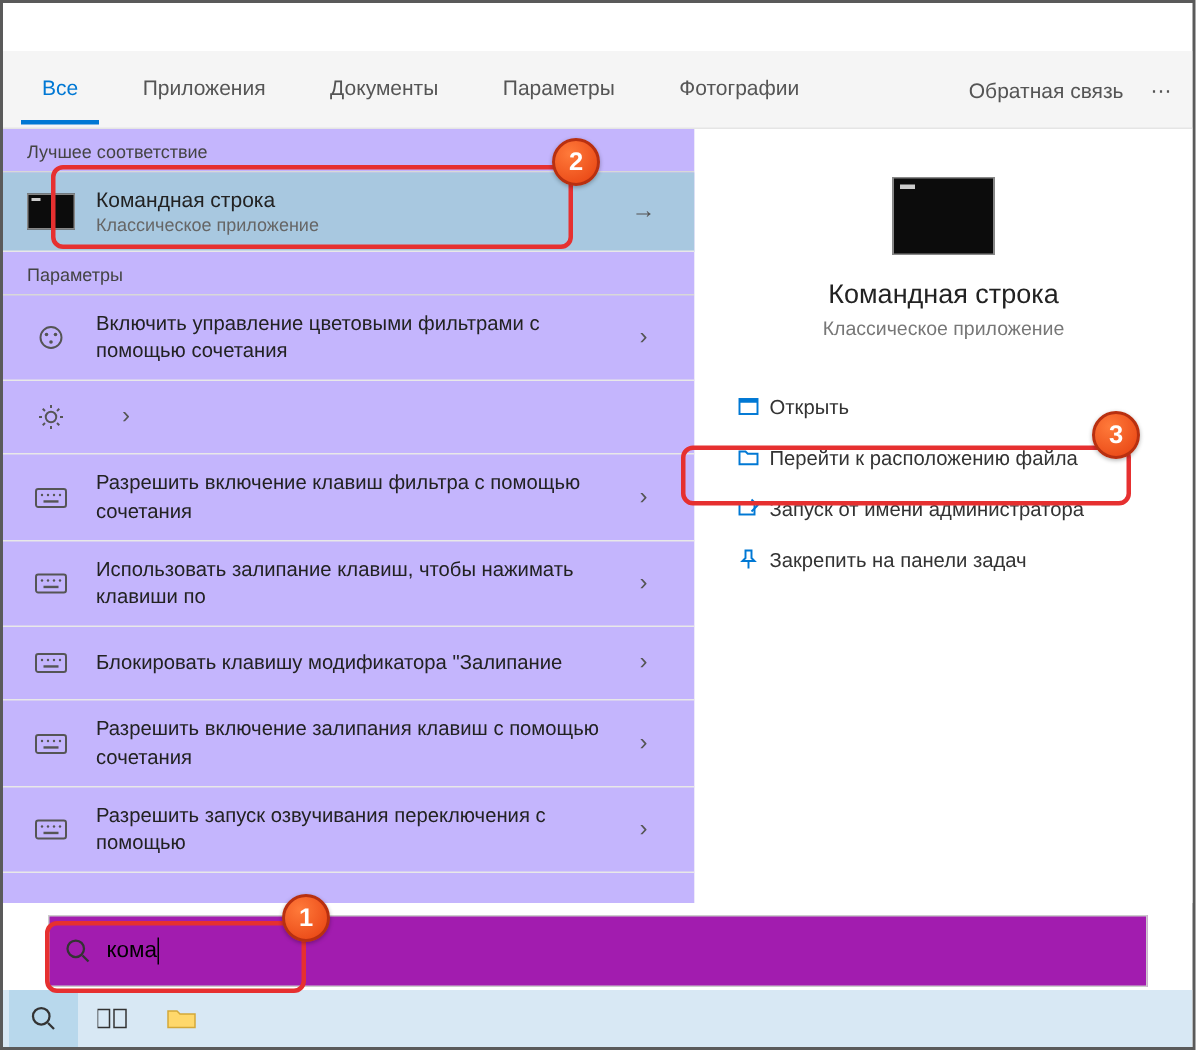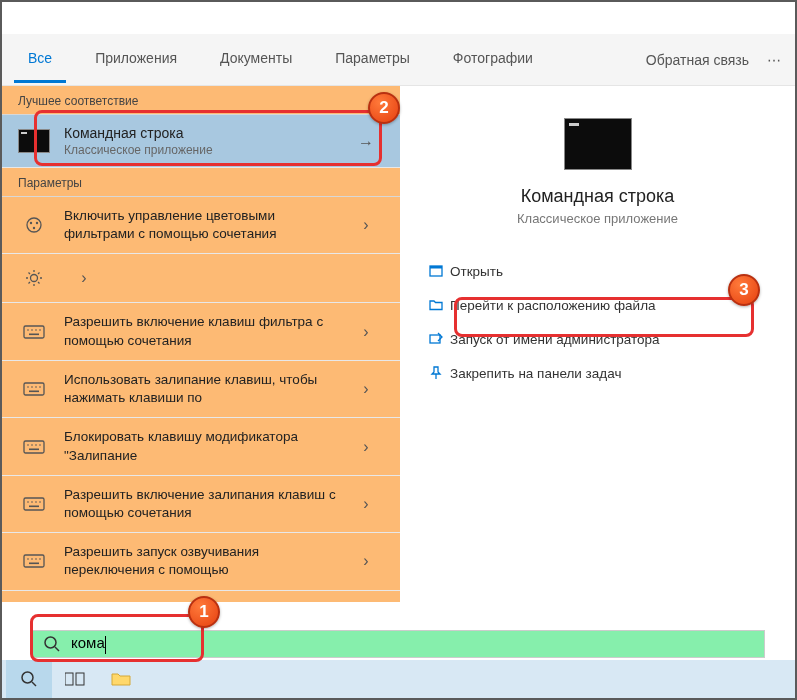--- a/index.html
+++ b/index.html
@@ -8,21 +8,21 @@
     .header { height: 52px; background: #f5f5f5; border-bottom: 1px solid #e5e5e5; display: flex; align-items: center; padding: 0 12px; margin-top: 32px; }
     .tabs { display: flex; gap: 15px; }
     .tab { padding: 14px 14px; font-size: 14px; color: #555; cursor: pointer; border-bottom: 3px solid transparent; }
     .tab.active { color: #0078d4; border-bottom-color: #0078d4; font-weight: 400; }
     .tab-dropdown { display: inline-flex; align-items: center; gap: 4px; }
     .header-right { margin-left: auto; display: flex; align-items: center; gap: 18px; color: #555; font-size: 14px; }
     .more-dots { cursor: pointer; letter-spacing: 2px; }
     
     .content { display: flex; height: calc(100% - 52px - 32px - 58px - 38px); background: #f0f0f0; }
     
-    .left-panel { width: 398px; overflow-y: auto; background: #fdba74; }
+    .left-panel { width: 461px; overflow-y: auto; background: #c4b5fd; }
     .section-header { padding: 8px 16px 6px; font-size: 12px; color: #444; border-bottom: 1px solid #d8d8d8; }
     
     .result-row { display: flex; align-items: center; padding: 10px 14px; cursor: pointer; border-bottom: 1px solid #e8e8e8; position: relative; }
     .result-row.selected { background: #a8c8e0; }
     .result-icon { width: 36px; height: 28px; display: flex; align-items: center; justify-content: center; margin-right: 12px; flex-shrink: 0; }
     .cmd-icon { width: 32px; height: 24px; background: #0c0c0c; border: 1px solid #888; position: relative; }
     .cmd-icon::before { content: ''; position: absolute; top: 2px; left: 2px; width: 6px; height: 2px; background: #ccc; }
     .result-text { flex: 1; }
     .result-title { font-size: 14px; color: #222; }
     .result-subtitle { font-size: 12px; color: #666; margin-top: 2px; }
@@ -32,21 +32,21 @@
     .preview { text-align: center; margin-bottom: 28px; }
     .preview-icon { width: 68px; height: 52px; background: #0c0c0c; border: 1px solid #888; margin: 8px auto 16px; position: relative; }
     .preview-icon::before { content: ''; position: absolute; top: 4px; left: 4px; width: 10px; height: 3px; background: #ccc; }
     .preview-title { font-size: 18px; color: #222; margin-bottom: 4px; }
     .preview-subtitle { font-size: 13px; color: #777; }
     
     .action-list { margin-top: 8px; }
     .action-item { display: flex; align-items: center; padding: 9px 2px; cursor: pointer; font-size: 13.5px; color: #333; }
     .action-item .aicon { width: 28px; color: #0078d4; display: flex; justify-content: center; }
     
-    .search-bar { position: absolute; left: 30px; right: 30px; bottom: 40px; height: 28px; background: #86efac; border: 1px solid #ccc; display: flex; align-items: center; padding: 0 10px; }
+    .search-bar { position: absolute; left: 30px; right: 30px; bottom: 40px; height: 48px; background: #a21caf; border: 1px solid #ccc; display: flex; align-items: center; padding: 0 10px; }
     .search-icon { margin-right: 10px; }
     .cursor-line { display: inline-block; width: 1px; height: 18px; background: #000; vertical-align: middle; animation: blink 1s infinite; }
     @keyframes blink { 50% { opacity: 0; } }
     
     .taskbar { position: absolute; bottom: 0; left: 0; right: 0; height: 38px; background: #d8e8f4; display: flex; align-items: center; padding: 0 4px; }
     .taskbar-item { width: 46px; height: 38px; display: flex; align-items: center; justify-content: center; cursor: pointer; }
     .taskbar-item.active { background: #b8d8ec; }
     
     .highlight-box { position: absolute; border: 3px solid #e63030; border-radius: 8px; pointer-events: none; z-index: 5; }
     .badge { position: absolute; width: 32px; height: 32px; border-radius: 50%; background: radial-gradient(circle at 35% 30%, #ff7a3a, #e64010); color: #fff; font-weight: bold; font-size: 17px; display: flex; align-items: center; justify-content: center; border: 2px solid #b83010; z-index: 6; box-shadow: 0 1px 3px rgba(0,0,0,0.3); }

